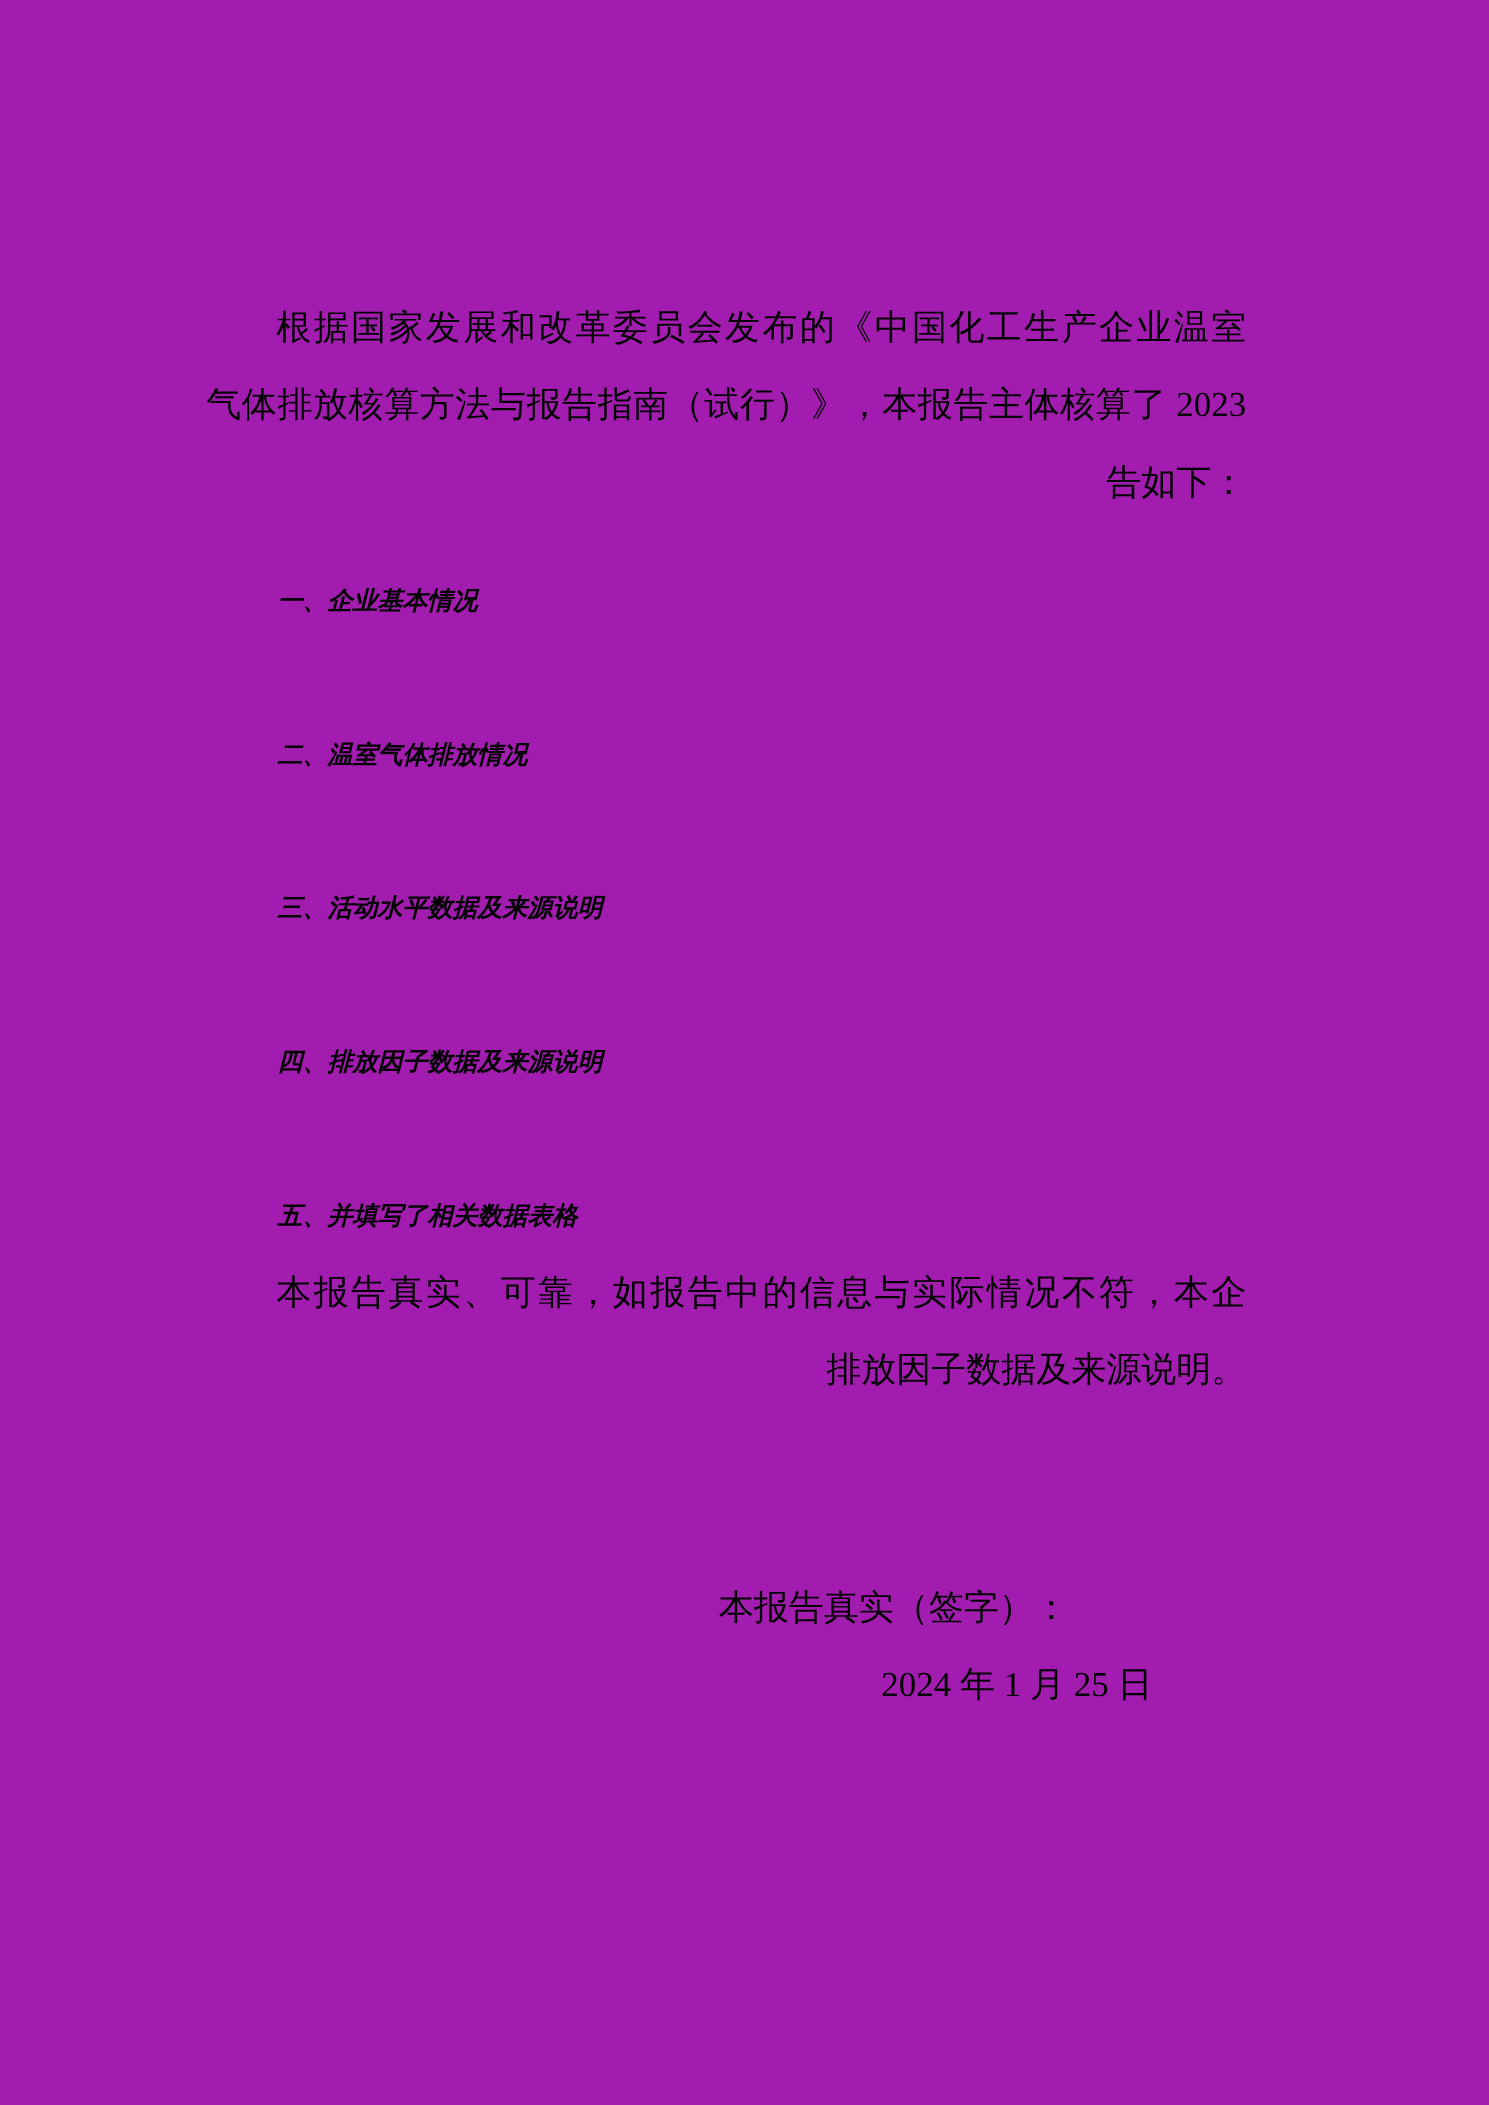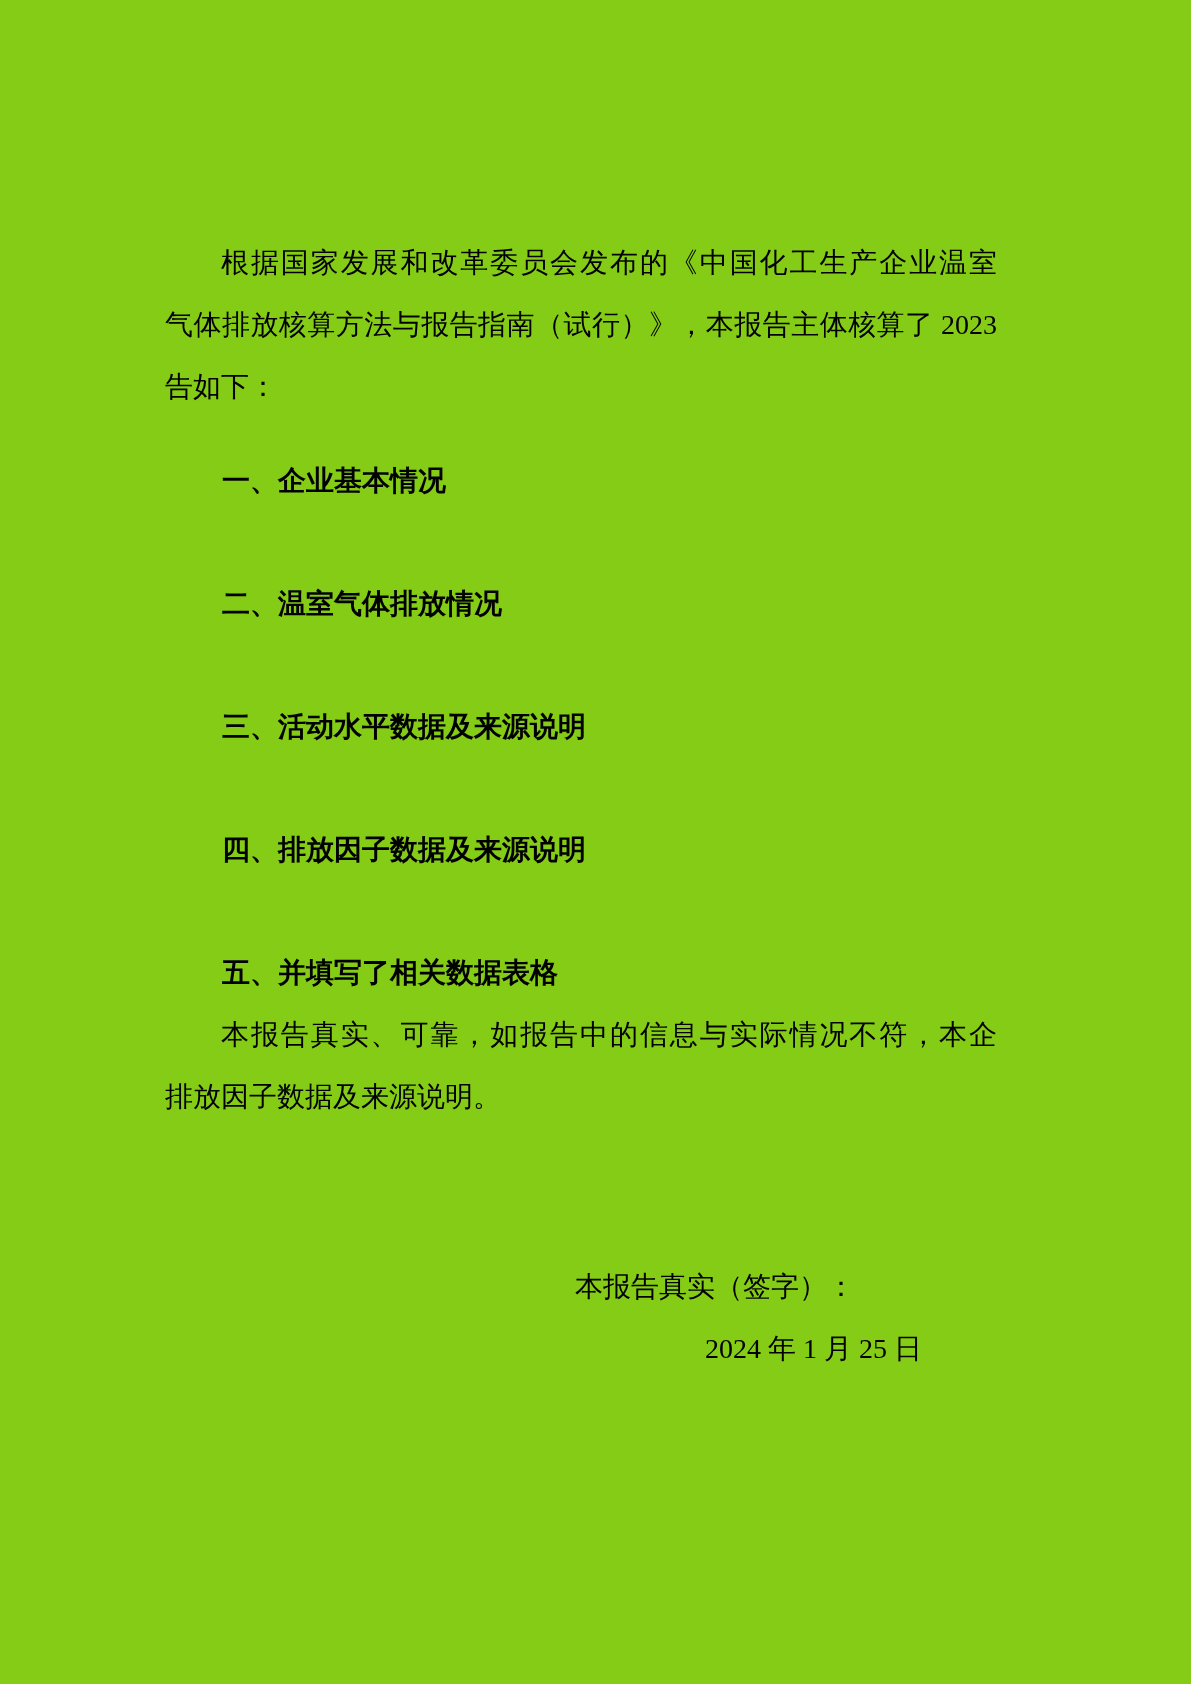--- a/index.html
+++ b/index.html
@@ -4,50 +4,52 @@
 <style>
   html, body {
     margin: 0;
     padding: 0;
     background: #ffffff;
   }
   .page {
     position: relative;
     width: 1191px;
     height: 1684px;
-    background: #84cc16;
+    background: #a21caf;
     color: #000000;
     font-family: "Liberation Serif", "DejaVu Serif", serif;
     font-size: 28px;
     line-height: 62px;
     overflow: hidden;
   }
   .content {
     margin-left: 165px;
     width: 832px;
     padding-top: 232px;
   }
   .line {
     display: block;
     white-space: nowrap;
+    text-align: right;
   }
   .line.just {
     white-space: normal;
     text-align: justify;
     text-align-last: justify;
   }
   .line.indent {
     text-indent: 56px;
   }
   .section-heading {
-    font-size: 28px;
+    font-size: 20px;
     font-weight: bold;
     line-height: 62px;
     margin: 61px 0 0 0;
     text-indent: 57px;
+    font-style: italic;
   }
   .section-heading.first {
     margin-top: 32px;
   }
   .declaration {
     margin-top: 71px;
   }
   .paragraph {
     margin: 0;
     padding: 0;

